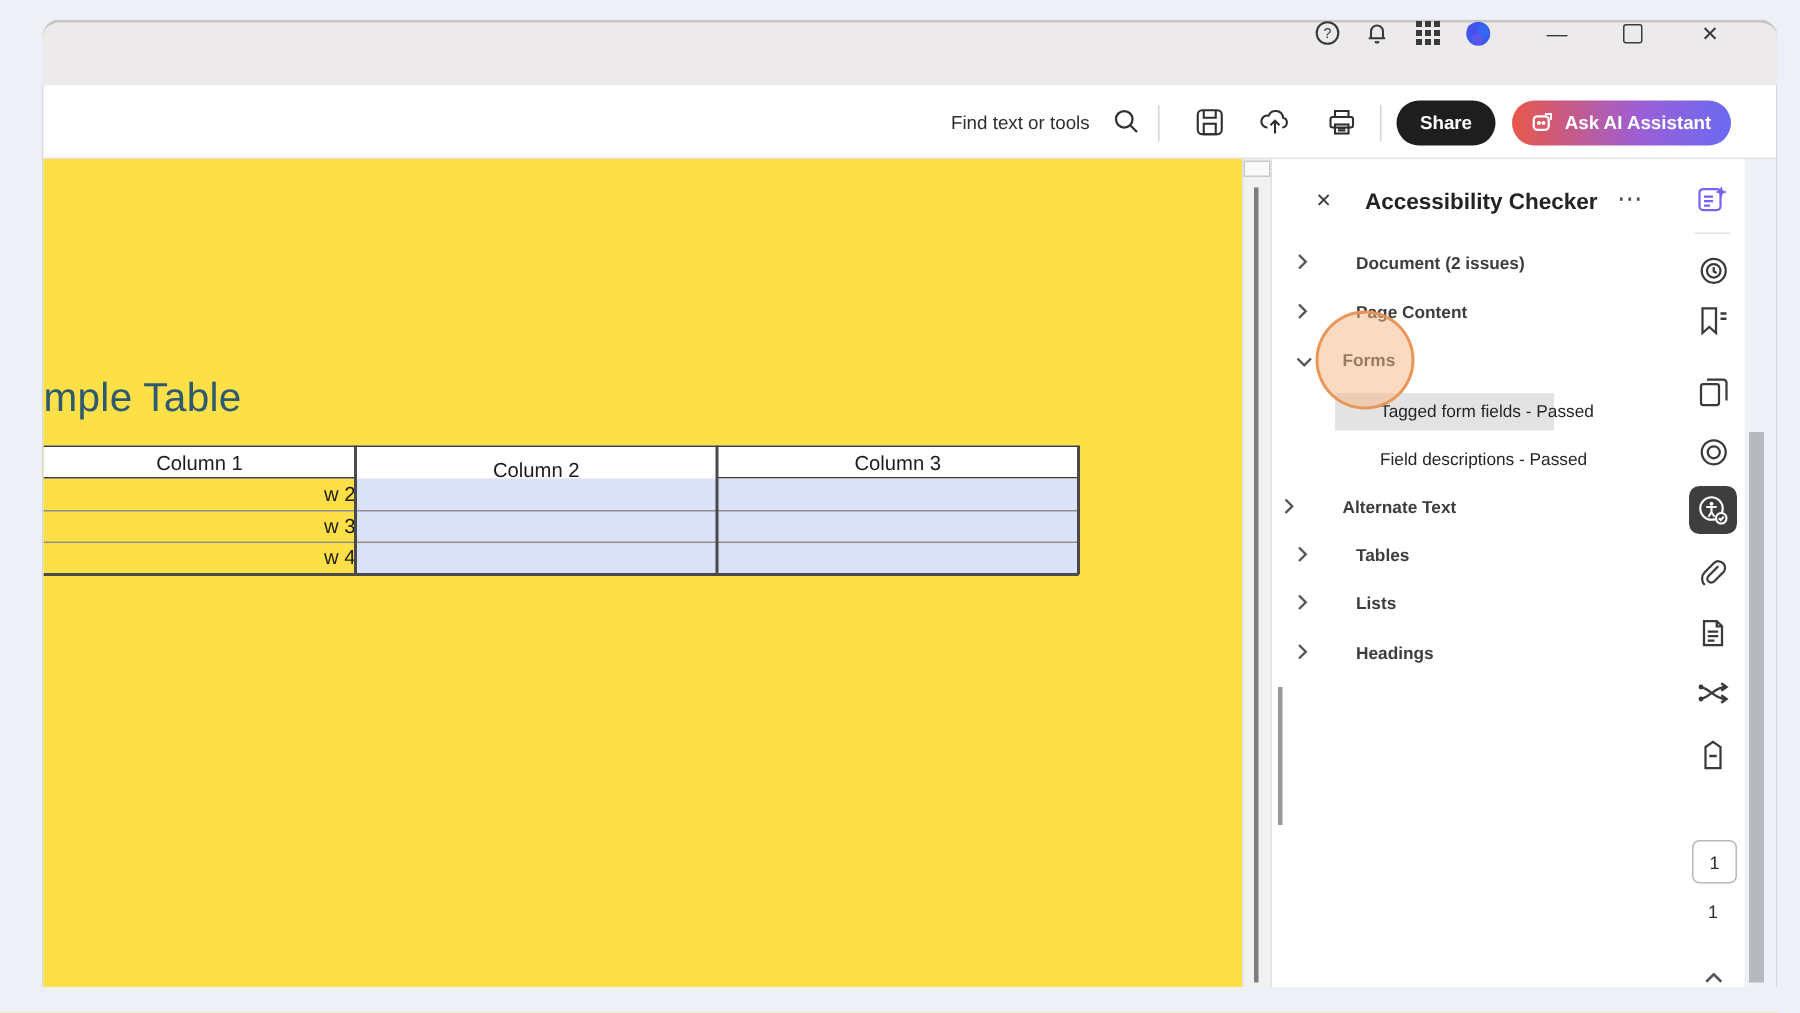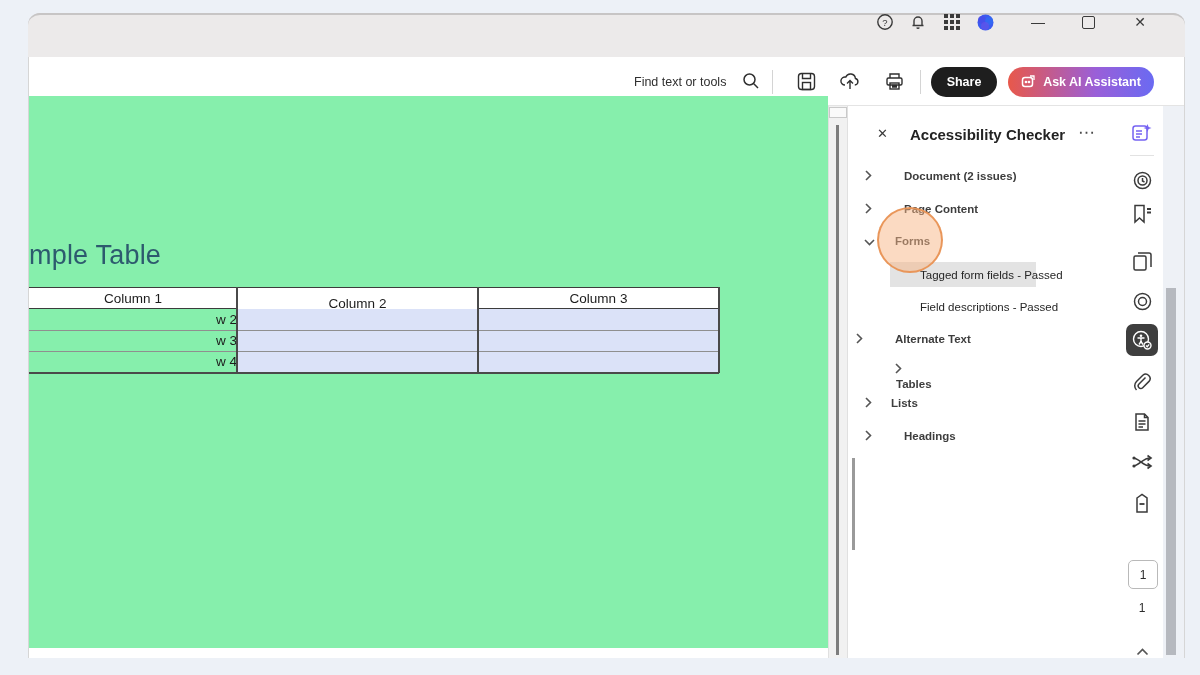--- a/index.html
+++ b/index.html
@@ -15,21 +15,21 @@
   .tb-icon{position:absolute;top:12px;width:20px;height:20px;display:flex;align-items:center;justify-content:center;color:#3a3a3a;}
   #toolbar{left:29px;top:57px;width:1155px;height:49px;background:#fff;border-bottom:1px solid #e4e4e4;box-sizing:border-box;}
   .find-label{font-size:12.5px;color:#2f2f2f;}
   .tool-divider{position:absolute;top:70px;width:1px;height:24px;background:#d4d4d4;}
   .pill{position:absolute;top:67px;height:30px;border-radius:16px;display:flex;align-items:center;justify-content:center;
         color:#fff;font-size:12.5px;font-weight:bold;cursor:pointer;}
   #share-btn{left:931px;width:66px;background:#1e1e1e;}
   #askai-btn{left:1008px;width:146px;background:linear-gradient(90deg,#e8584a 0%,#9a5fd8 60%,#6a6af2 100%);gap:7px;justify-content:center;}
 
   
-  #doc{left:29px;top:96px;width:799px;height:552px;background:#86efac;overflow:hidden;}
+  #doc{left:29px;top:106px;width:799px;height:552px;background:#fde047;overflow:hidden;}
   #doc-heading{left:0px;top:144px;font-size:27px;color:#2d5a6e;letter-spacing:.2px;}
   .tcell{position:absolute;box-sizing:border-box;font-size:13.5px;color:#1c1c1c;display:flex;align-items:center;justify-content:flex-end;}
   .thead{justify-content:center;border-top:1.5px solid #3c3c3c;border-bottom:1.5px solid #3c3c3c;background:#fff;}
   .tfield{background:#dbe2f8;}
   .vline{position:absolute;width:1.5px;background:#4a4a4a;}
   .hline{position:absolute;height:1px;background:#8f8f8f;}
 
   
   #doc-scroll-track{left:828px;top:106px;width:20px;height:552px;background:#f1f1f1;border-left:1px solid #e0e0e0;border-right:1px solid #e0e0e0;box-sizing:border-box;}
   #doc-scroll-btn{left:829px;top:107px;width:18px;height:11px;background:#fafafa;border:1px solid #c9c9c9;box-sizing:border-box;}
@@ -227,31 +227,31 @@
   <div class="sec-row" style="left:920px;top:296px;">
     <span class="sub-label">Field descriptions - Passed</span>
   </div>
 
   <div class="sec-row" style="left:855px;top:328px;">
     <span class="chev"><svg width="8" height="11" viewBox="0 0 8 11" fill="none" stroke="#555" stroke-width="1.6">
           <path d="M2 1 L6.5 5.5 L2 10"></path>
         </svg></span>
     <span class="sec-label" style="margin-left:32px;">Alternate Text</span>
   </div>
-  <div class="sec-row" style="left:864px;top:360px;flex-direction:column;">
+  <div class="sec-row" style="left:864px;top:360px;">
     <span class="chev"><svg width="8" height="11" viewBox="0 0 8 11" fill="none" stroke="#555" stroke-width="1.6">
           <path d="M2 1 L6.5 5.5 L2 10"></path>
         </svg></span>
     <span class="sec-label" style="margin-left:32px;">Tables</span>
   </div>
   <div class="sec-row" style="left:864px;top:392px;">
     <span class="chev"><svg width="8" height="11" viewBox="0 0 8 11" fill="none" stroke="#555" stroke-width="1.6">
           <path d="M2 1 L6.5 5.5 L2 10"></path>
         </svg></span>
-    <span class="sec-label" style="margin-left:19px;">Lists</span>
+    <span class="sec-label" style="margin-left:32px;">Lists</span>
   </div>
   <div class="sec-row" style="left:864px;top:425px;">
     <span class="chev"><svg width="8" height="11" viewBox="0 0 8 11" fill="none" stroke="#555" stroke-width="1.6">
           <path d="M2 1 L6.5 5.5 L2 10"></path>
         </svg></span>
     <span class="sec-label" style="margin-left:32px;">Headings</span>
   </div>
 
   <div class="abs" id="click-circle"></div>
   <div class="abs" id="panel-scroll-thumb"></div>

